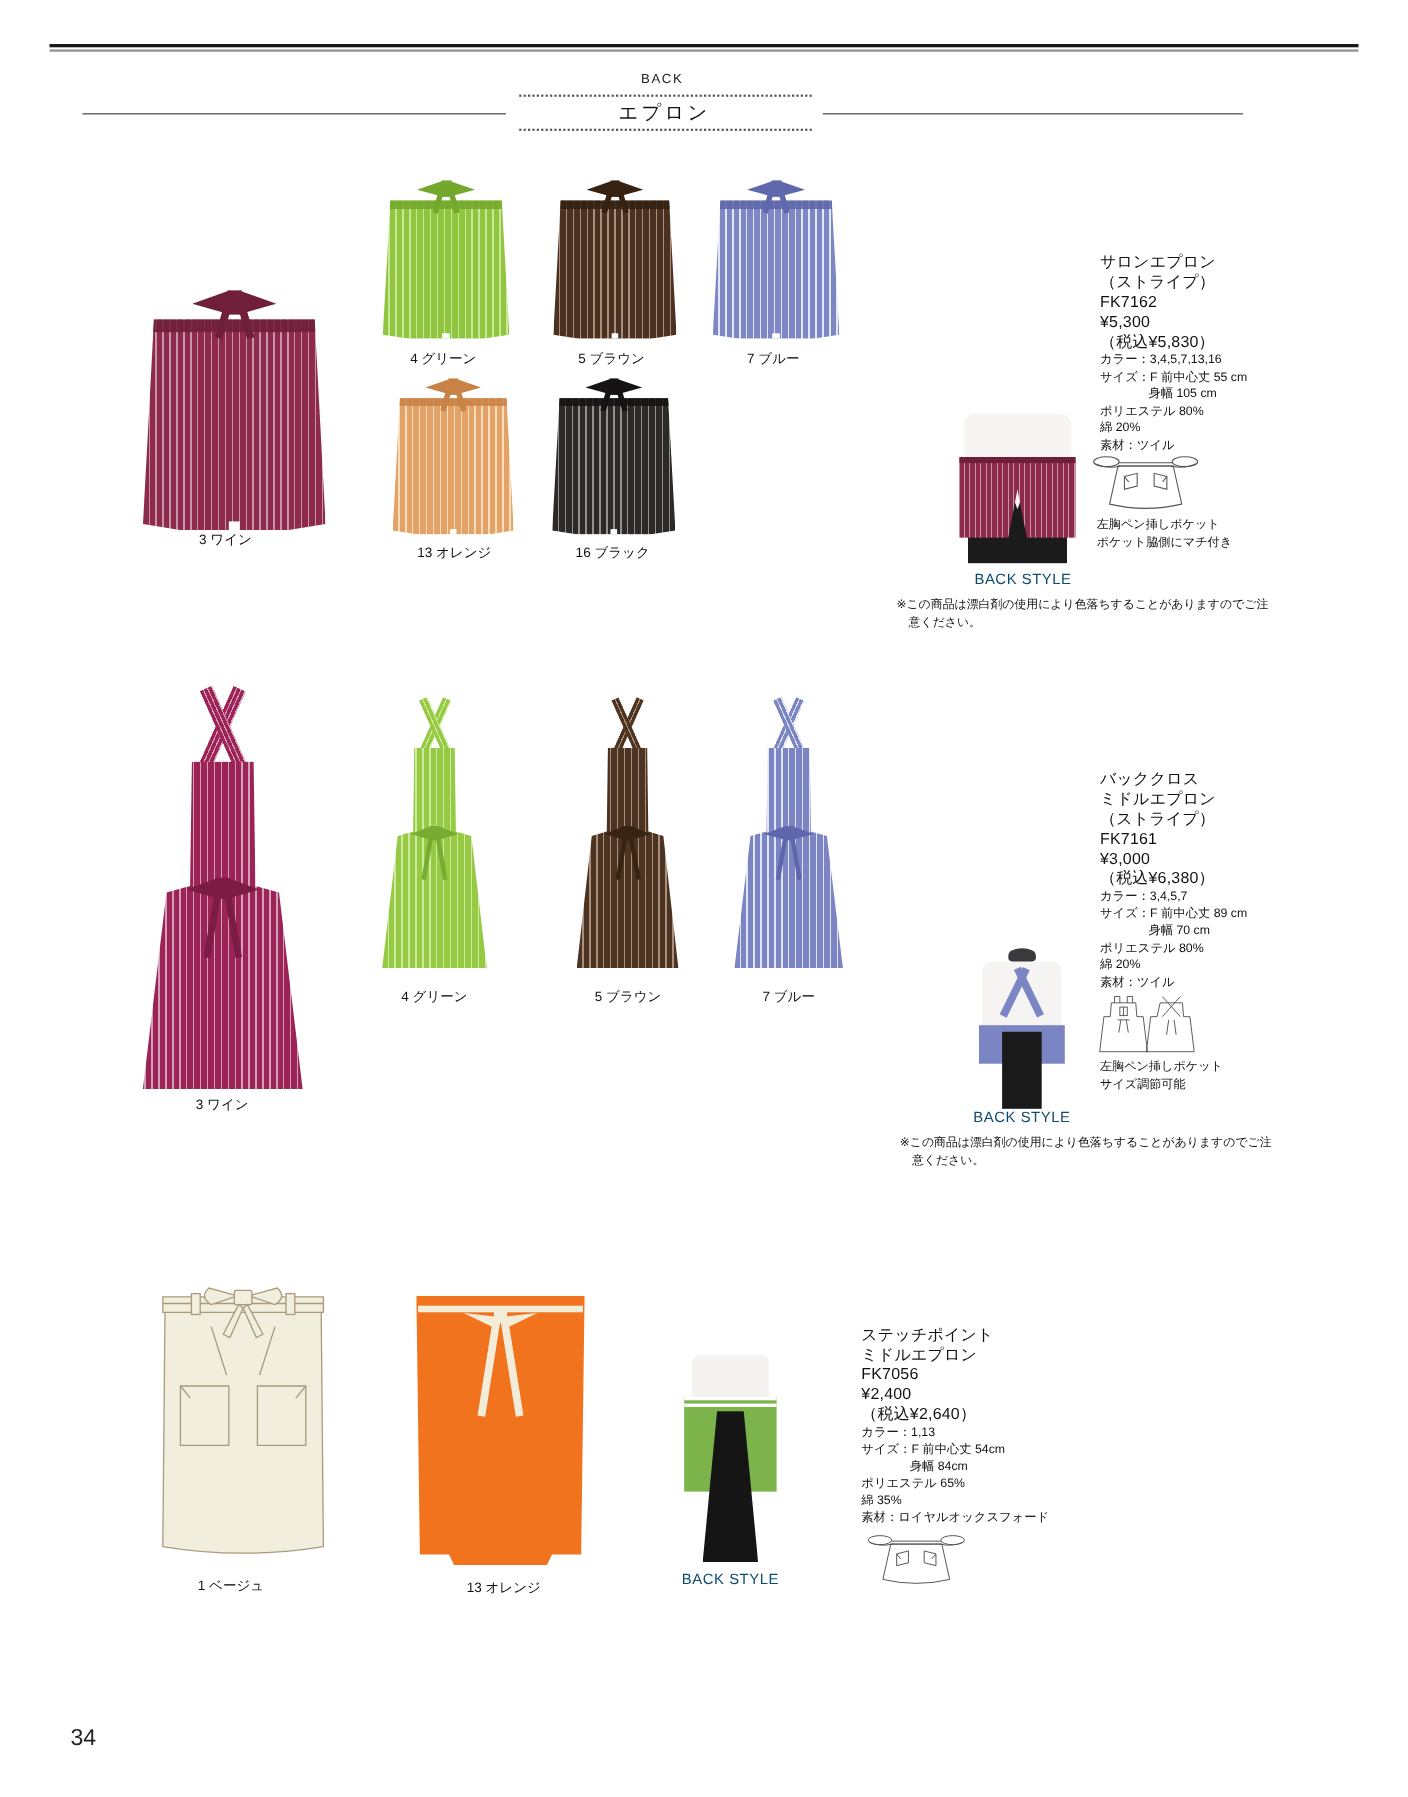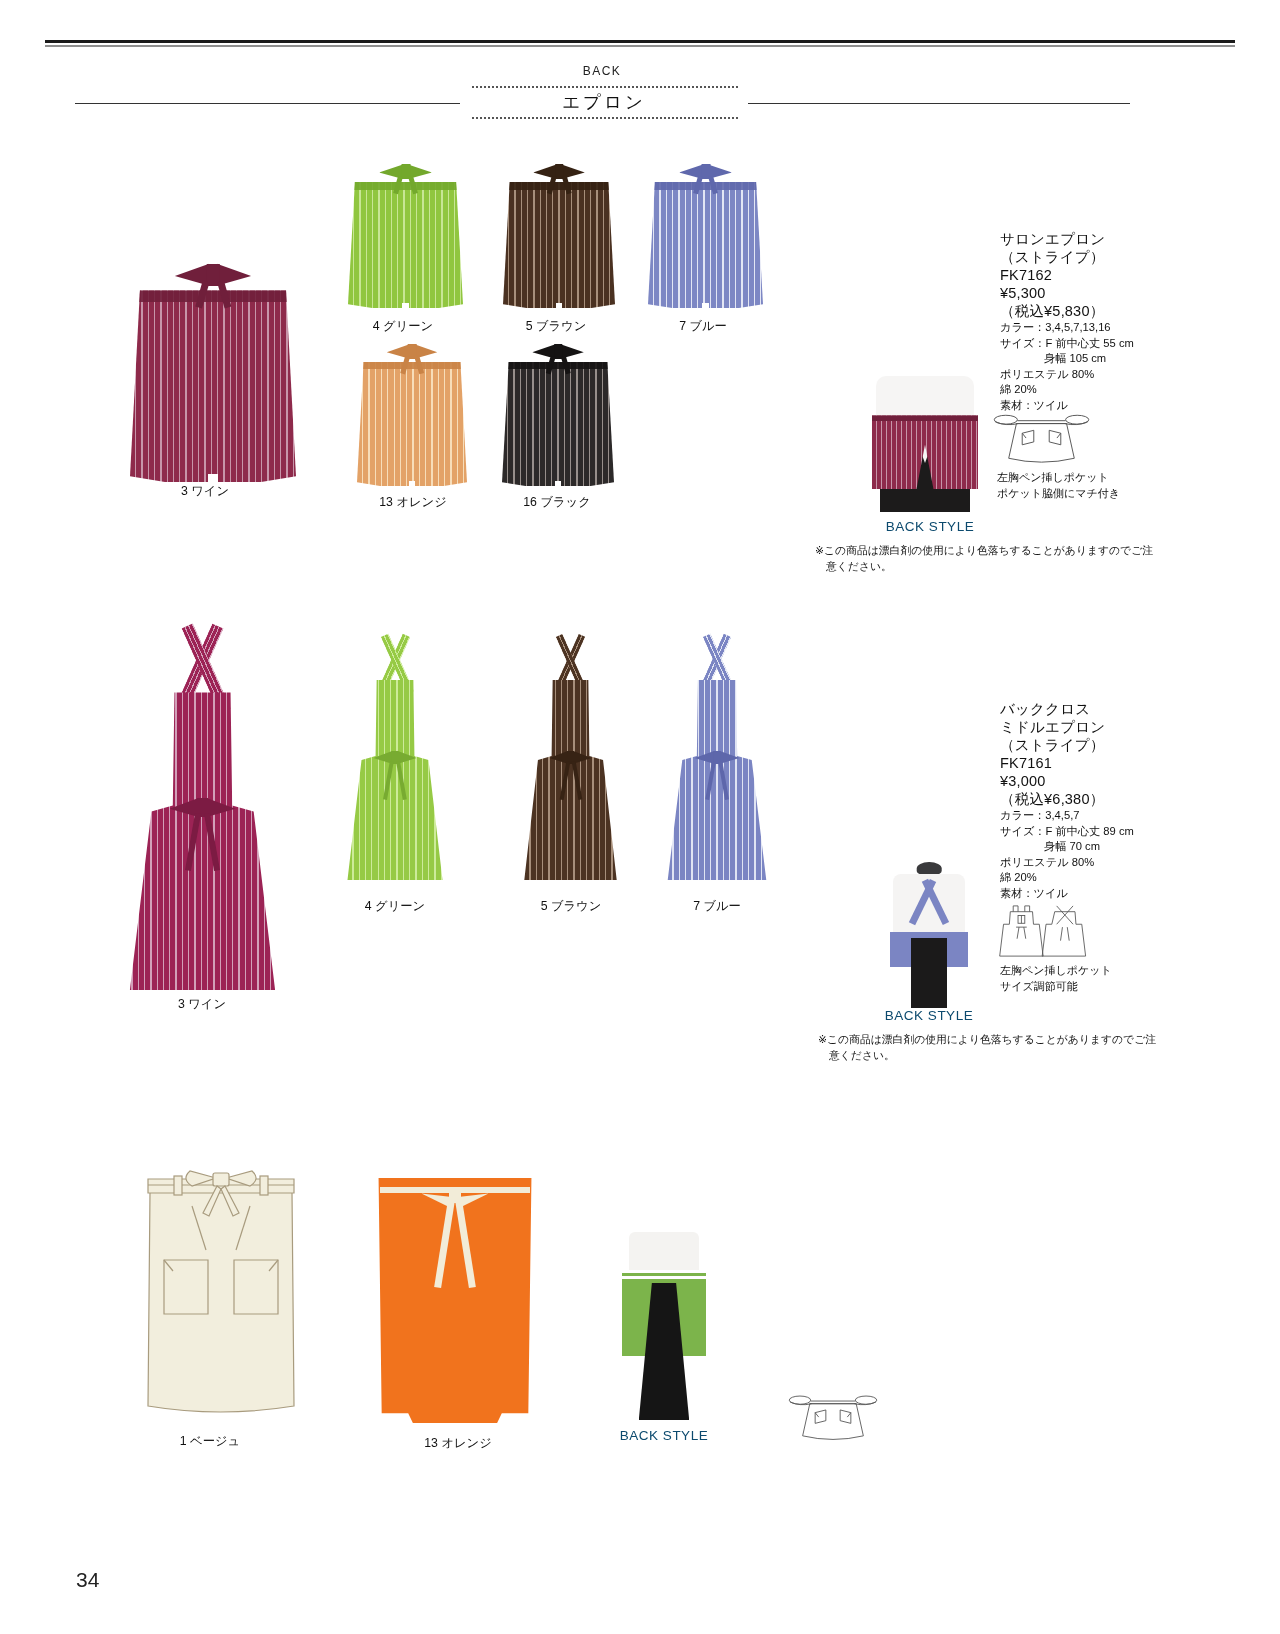--- a/index.html
+++ b/index.html
@@ -20,21 +20,21 @@
   
   .info{position:absolute;width:240px}
   .info .b{font-weight:normal;font-size:14.5px;line-height:18px;letter-spacing:.2px;white-space:nowrap}
   .info .s{font-size:11.2px;line-height:15.6px;white-space:nowrap}
   .info .ind{padding-left:44px}
   .feat{position:absolute;font-size:11px;line-height:16px;white-space:nowrap}
   .note{position:absolute;font-size:10.8px;line-height:16px;white-space:nowrap}
   .note .n2{padding-left:11px}
   .swlabel{position:absolute;transform:translateX(-50%);font-size:12.3px;white-space:nowrap;color:#111}
   .bslabel{position:absolute;transform:translateX(-50%);font-size:13.5px;letter-spacing:.5px;white-space:nowrap;color:#0c4a6e}
-  .pagenum{position:absolute;left:76px;top:1568px;font-size:21px;color:#222}
+  .pagenum{position:absolute;left:64px;top:1568px;font-size:21px;color:#222}
 
   
   .apron{position:absolute}
   .apron .skirt{position:absolute;left:0;right:0;top:16%;bottom:0;
      background:repeating-linear-gradient(90deg,var(--base) 0 5px,var(--stripe) 5px 6.3px)}
   .waist .skirt{clip-path:polygon(6% 0,94% 0,100% 97%,79% 100%,21% 100%,0 97%)}
   .waist .skirt::before{content:"";position:absolute;left:0;right:0;top:0;height:6%;background:var(--dark);opacity:.9}
   .waist .skirt::after{content:"";position:absolute;left:47%;width:6%;bottom:0;height:4%;background:#fff}
   .bow{position:absolute;left:50%;transform:translateX(-50%);z-index:3}
   .waist .bow{top:0;width:46%;height:24%}
@@ -375,20 +375,33 @@
 
   <div class="model m3" style="left:622px;top:1232px;width:84px;height:188px;--base:#7cb44b">
     <i class="g-shirt"></i>
     <i class="g-apron"></i>
     <i class="g-pants"></i>
     <i class="g-band"></i>
     <i class="g-band2"></i>
   </div>
   <div class="bslabel" style="left:664px;top:1428px">BACK STYLE</div>
 
+  <div class="info" style="left:783px;top:1205px">
+    <div class="b">ステッチポイント</div>
+    <div class="b">ミドルエプロン</div>
+    <div class="b">FK7056</div>
+    <div class="b">¥2,400</div>
+    <div class="b">（税込¥2,640）</div>
+    <div class="s">カラー：1,13</div>
+    <div class="s">サイズ：F 前中心丈 54cm</div>
+    <div class="s ind">身幅 84cm</div>
+    <div class="s">ポリエステル 65%</div>
+    <div class="s">綿 35%</div>
+    <div class="s">素材：ロイヤルオックスフォード</div>
+  </div>
 
   <div class="diagram abs" style="left:788px;top:1393px">
     <svg width="90" height="50" viewBox="0 0 100 56" fill="none" stroke="#555" stroke-width="1">
       <ellipse cx="13" cy="8" rx="12" ry="4.6"></ellipse>
         <path d="M2 10 q11 5 24 2"></path>
       <ellipse cx="87" cy="8" rx="12" ry="4.6"></ellipse>
         <path d="M98 10 q-11 5 -24 2"></path>
       <path d="M25 9 h50"></path>
         <path d="M24 12 h52"></path>
       <path d="M24 12 L16 48 Q50 56 84 48 L76 12 Z"></path>

